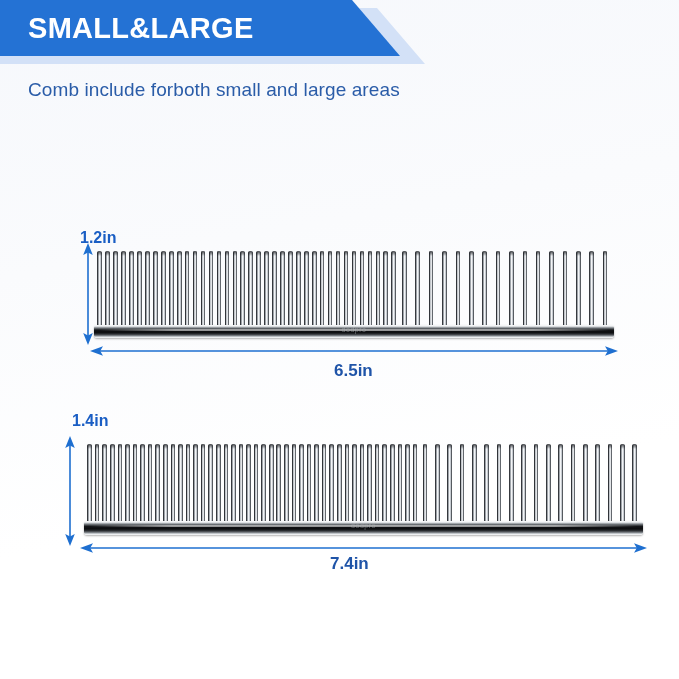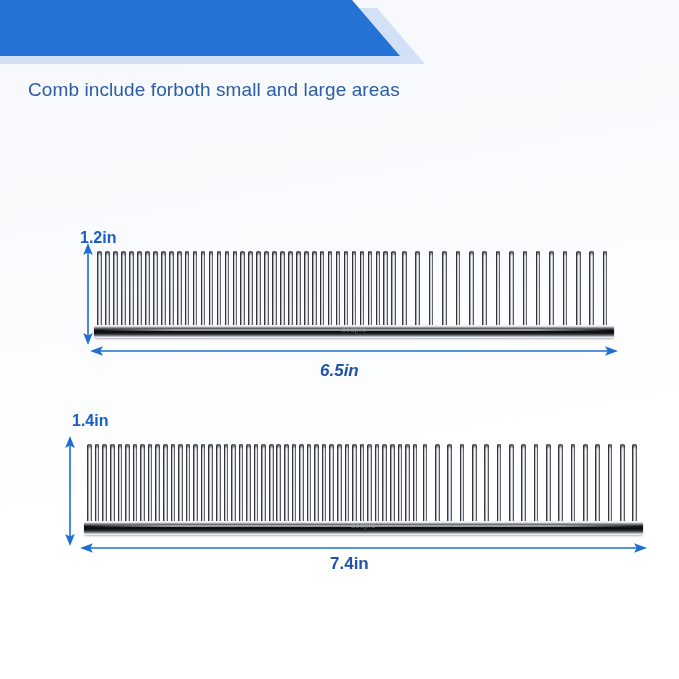--- a/index.html
+++ b/index.html
@@ -152,20 +152,21 @@
   .arrow-v, .arrow-h {
     position: absolute;
   }
 </style>
 </head>
 <body>
 
 <div class="banner-wrap">
   <div class="banner-shadow"></div>
   <div class="banner-main"></div>
+  <div class="banner-title">SMALL&amp;LARGE</div>
 </div>
 <div class="subtitle">Comb include forboth small and large areas</div>
 
 <div class="product" id="comb1-group" style="left:0; top:0; width:679px; height:679px;">
 
   <div class="dim-label" style="left:80px; top:217px;margin-top:12px;">1.2in</div>
 
   <svg class="arrow-v" style="left:78px; top:243px;" width="20" height="102" viewBox="0 0 20 102">
     <line x1="10" y1="8" x2="10" y2="94" stroke="#1e6fd0" stroke-width="1.6"></line>
     <polygon points="10,0 5.2,12 10,9.4 14.8,12" fill="#1e6fd0"></polygon>
@@ -234,21 +235,21 @@
     <div class="bar-highlight"></div>
     <div class="bar-brand">dodpro</div>
   </div>
 
   <svg class="arrow-h" style="left:90px; top:343px;" width="528" height="16" viewBox="0 0 528 16">
     <line x1="9" y1="8" x2="519" y2="8" stroke="#1e6fd0" stroke-width="1.3"></line>
     <polygon points="0,8 13,3.2 10.2,8 13,12.8" fill="#1e6fd0"></polygon>
     <polygon points="528,8 515,3.2 517.8,8 515,12.8" fill="#1e6fd0"></polygon>
   </svg>
 
-  <div class="dim-label wide" style="left:320px; top:361px;font-style:italic;">6.5in</div>
+  <div class="dim-label wide" style="left:334px; top:361px;">6.5in</div>
 </div>
 
 <div class="product" id="comb2-group" style="left:14px; top:0; width:679px; height:659px;margin-top:16px;">
 
   <div class="dim-label" style="left:58px; top:396px;">1.4in</div>
 
   <svg class="arrow-v" style="left:46px; top:420px;" width="20" height="110" viewBox="0 0 20 110">
     <line x1="10" y1="8" x2="10" y2="102" stroke="#1e6fd0" stroke-width="1.6"></line>
     <polygon points="10,0 5.2,12 10,9.4 14.8,12" fill="#1e6fd0"></polygon>
     <polygon points="10,110 5.2,98 10,100.6 14.8,98" fill="#1e6fd0"></polygon>

